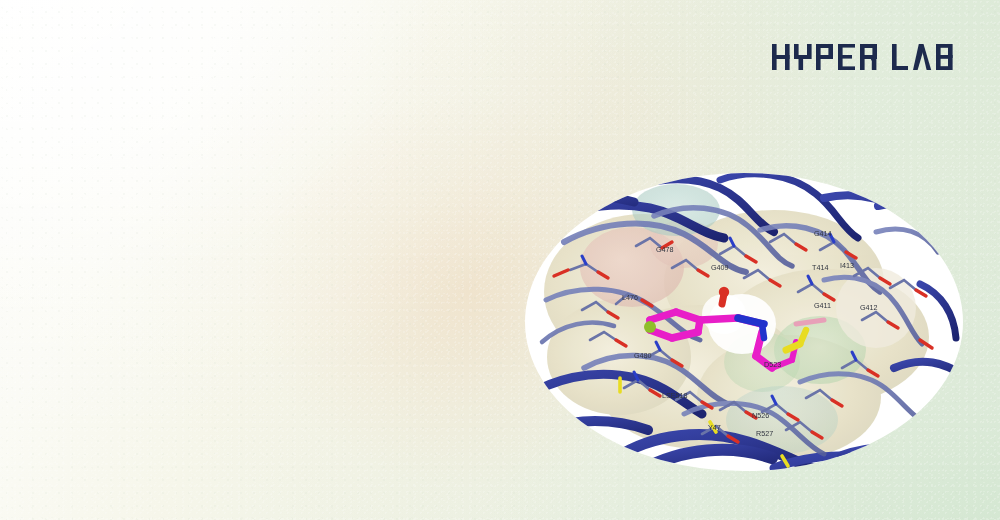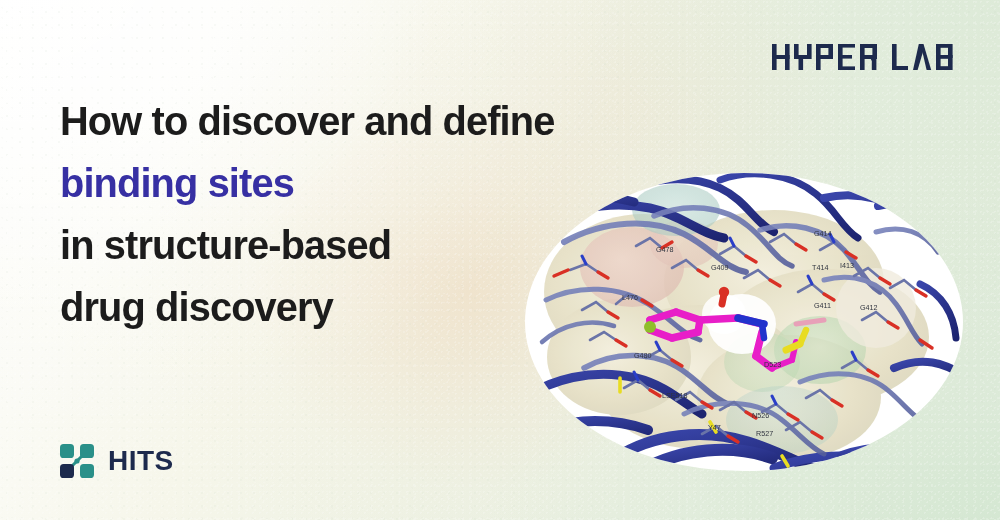--- a/index.html
+++ b/index.html
@@ -113,26 +113,20 @@
 <div id="banner">
 
   <div class="bg-layer bg-base"></div>
   <div class="bg-layer bg-mint-tr"></div>
   <div class="bg-layer bg-mint-br"></div>
   <div class="bg-layer bg-warm2"></div>
   <div class="bg-layer bg-warm"></div>
   <div class="bg-layer bg-white-tl"></div>
   <div class="bg-layer bg-noise"></div>
 
-  <div id="headline">
-    <div class="title-line">How to discover and define</div>
-    <div class="title-line accent">binding sites</div>
-    <div class="title-line">in structure-based</div>
-    <div class="title-line">drug discovery</div>
-  </div>
 
   <div id="hyperlab">
 
     <svg width="107" height="26" viewBox="0 0 107 26" aria-hidden="true">
       <g fill="#1d2a4d">
 
         <rect x="0" y="0" width="4.6" height="26"></rect>
         <rect x="13" y="0" width="4.6" height="26"></rect>
         <rect x="0" y="11" width="17.6" height="4"></rect>
 
@@ -381,27 +375,14 @@
         <text x="138" y="226">LSE518</text>
         <text x="240" y="195">D523</text>
         <text x="228" y="246">N526</text>
         <text x="232" y="264">R527</text>
         <text x="184" y="258">Y47</text>
       </g>
     </g>
   </svg>
   </div>
 
-  <div id="hits">
-    <svg id="hits-mark" width="34" height="34" viewBox="0 0 34 34" aria-hidden="true">
-      <line x1="11.5" y1="22.5" x2="22.5" y2="11.5" stroke="#2a9089" stroke-width="3"></line>
-      <rect x="0" y="0" width="14" height="14" rx="3.6" fill="#2a9089"></rect>
-      <rect x="20" y="0" width="14" height="14" rx="3.6" fill="#2a9089"></rect>
-      <rect x="0" y="20" width="14" height="14" rx="3.6" fill="#1d2a4d"></rect>
-      <rect x="20" y="20" width="14" height="14" rx="3.6" fill="#2a9089"></rect>
-      <circle cx="17" cy="17" r="2.6" fill="#2a9089"></circle>
-    </svg>
-    <svg id="hits-word" width="84" height="30" viewBox="0 0 84 30" aria-hidden="true">
-      <text x="0" y="24" font-family="'Liberation Sans','DejaVu Sans',sans-serif" font-size="28" font-weight="bold" letter-spacing="0.5" fill="#1d2a4d">HITS</text>
-    </svg>
-  </div>
 
 </div>
 
 </body></html>

